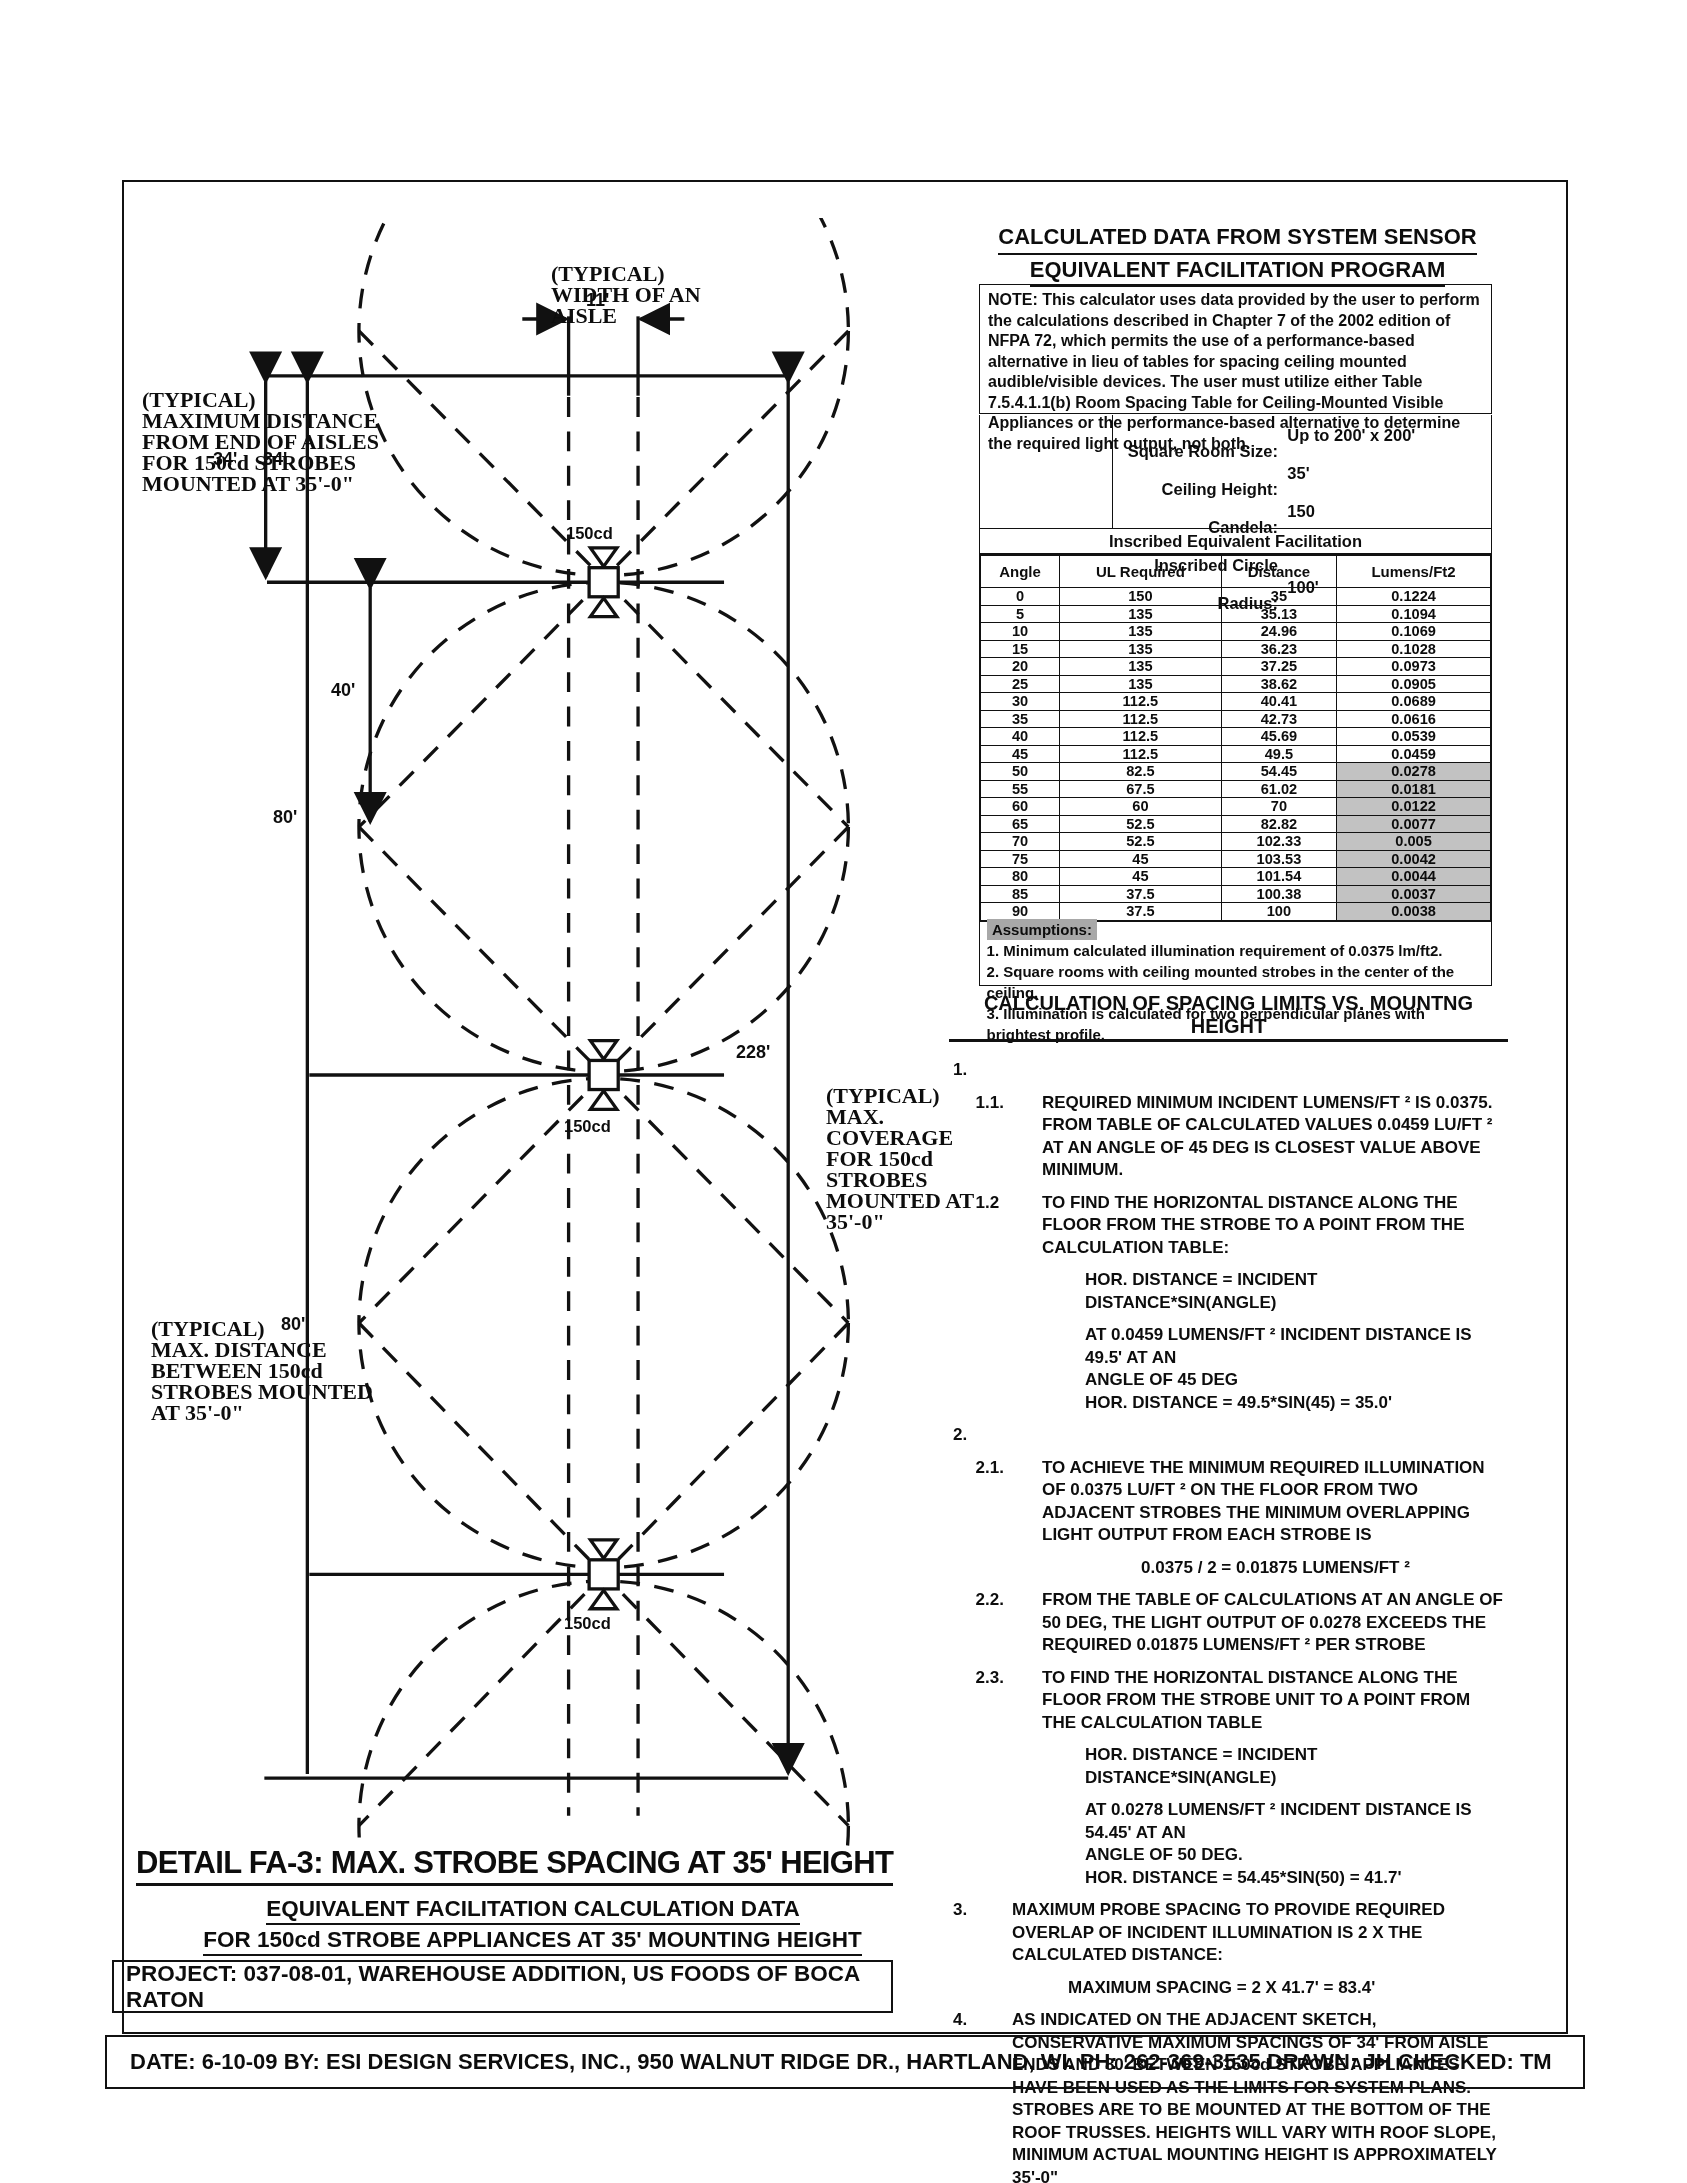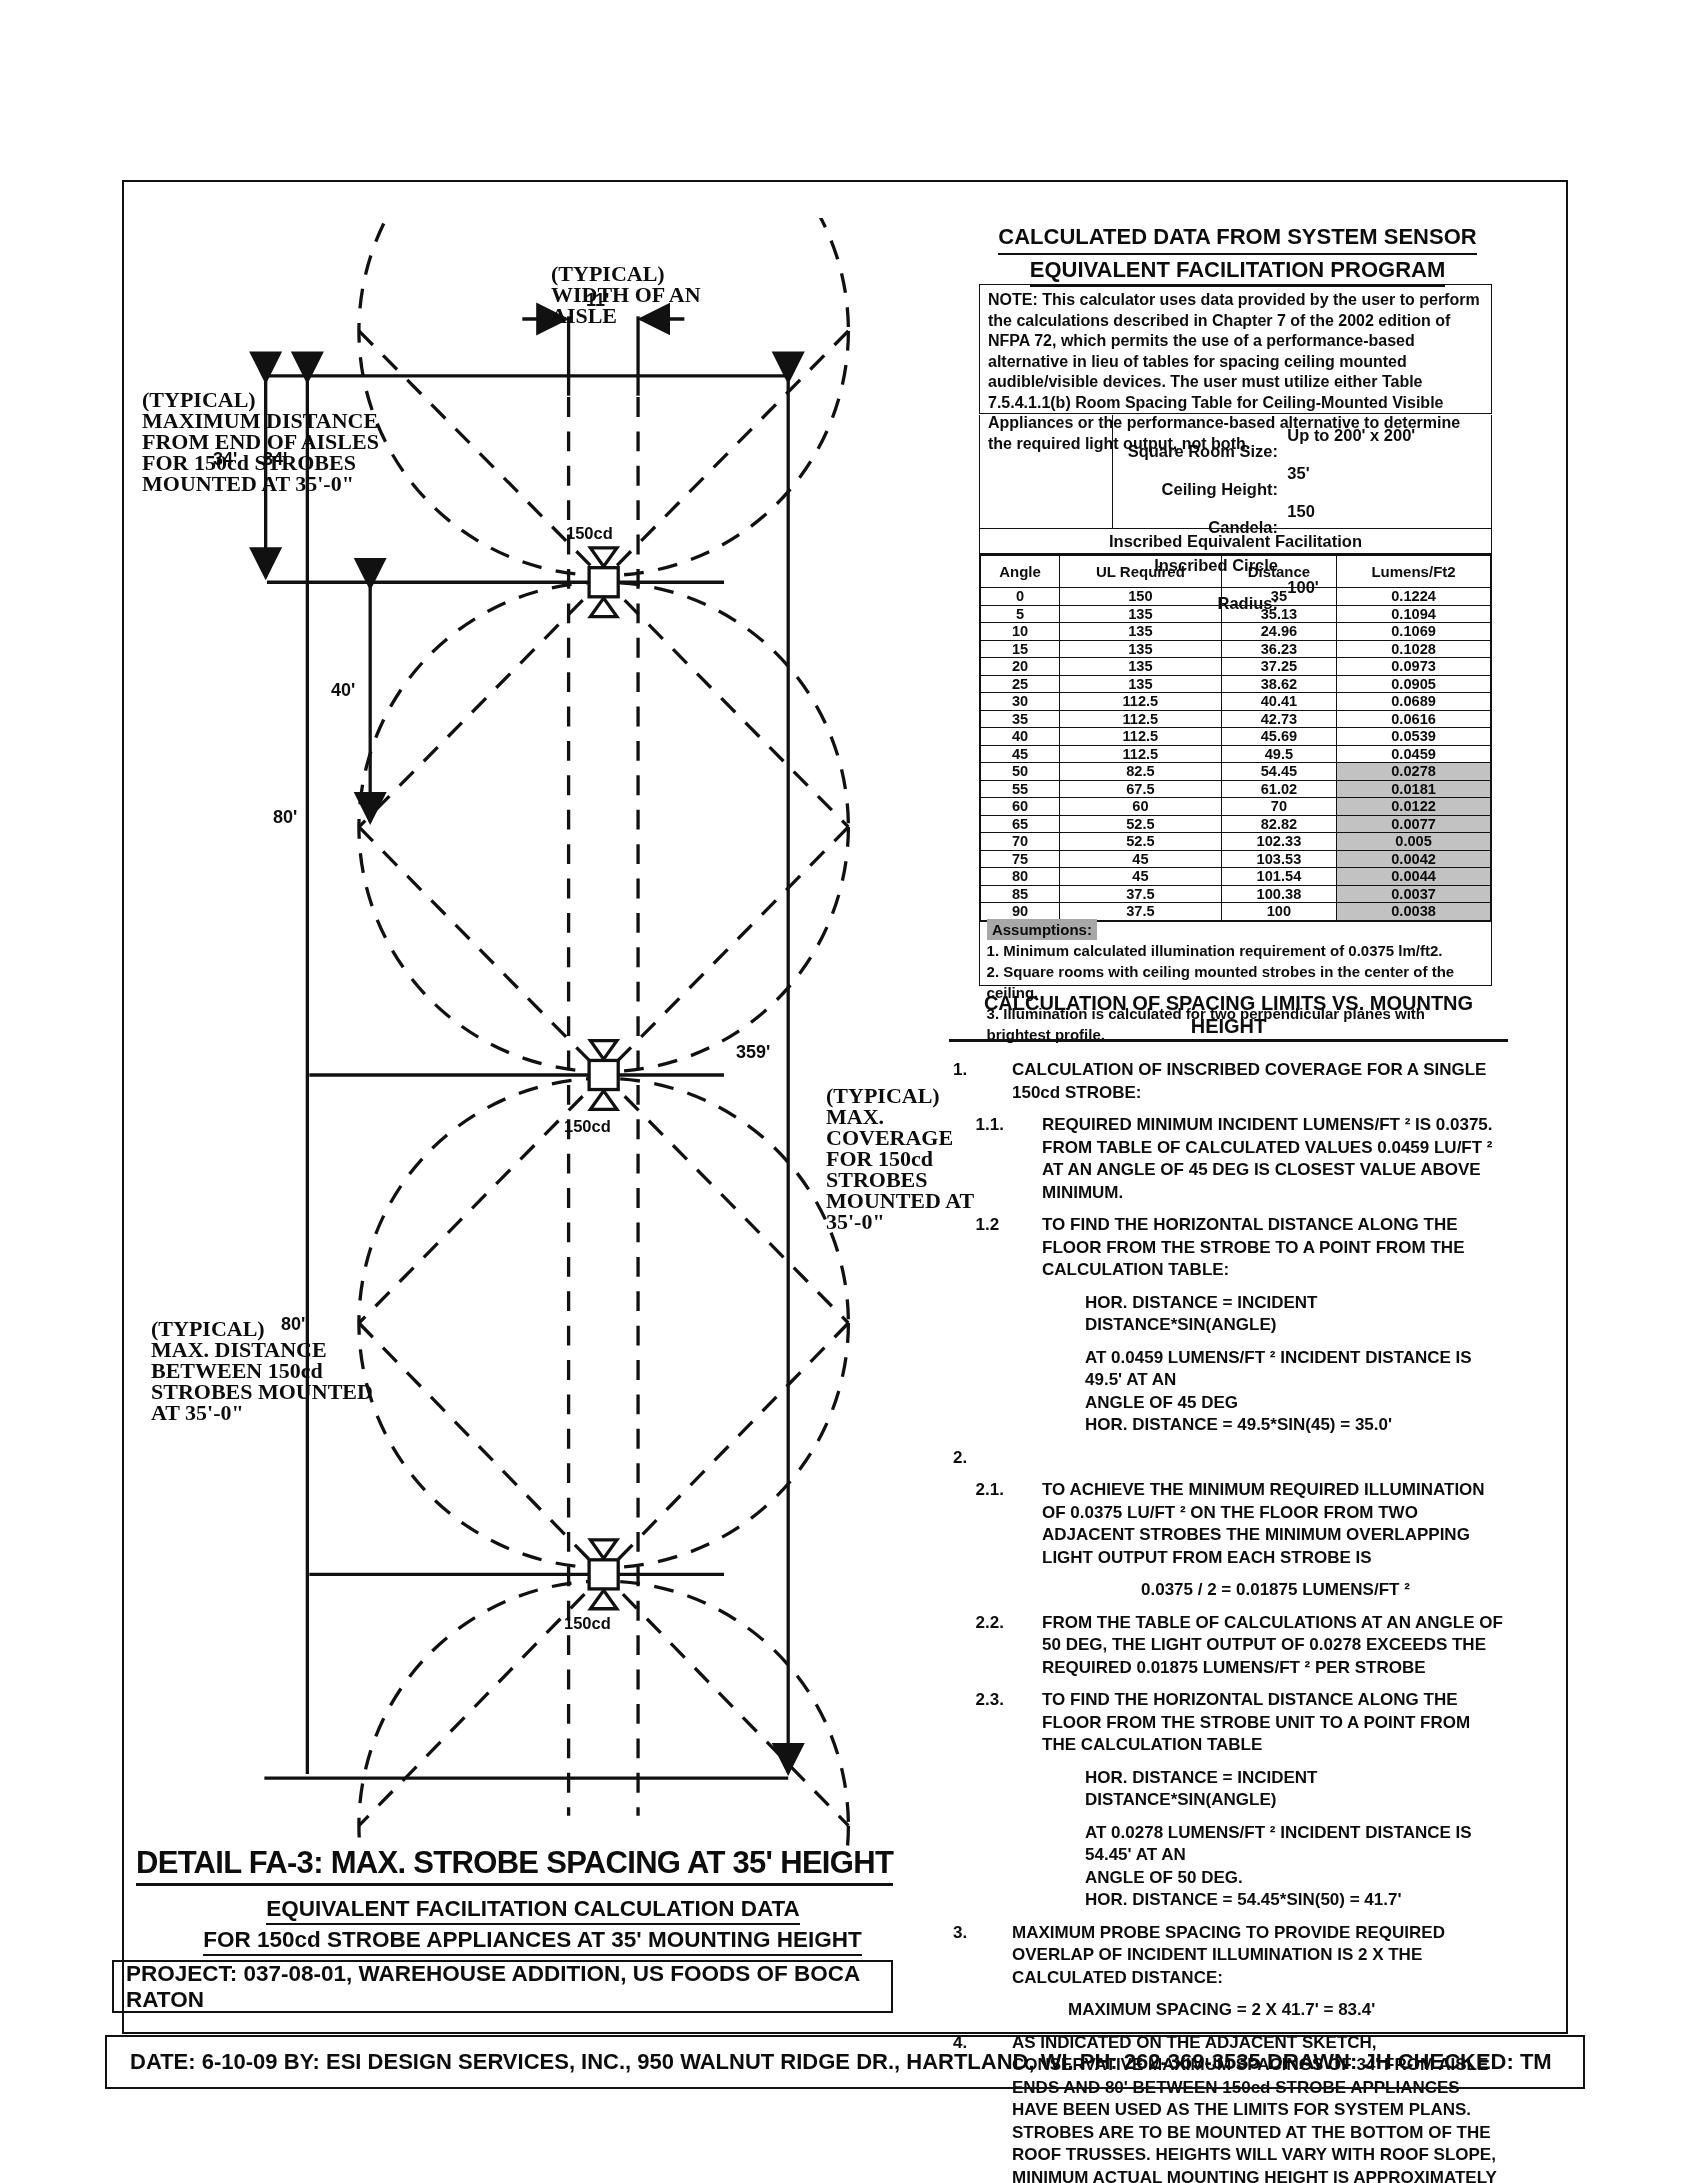--- a/index.html
+++ b/index.html
@@ -120,21 +120,21 @@
   <div class="abs dlabel pre" style="left:142px;top:389px;width:238px;">(TYPICAL)
 MAXIMUM DISTANCE
 FROM END OF AISLES
 FOR 150cd STROBES
 MOUNTED AT 35'-0"</div>
   <div class="abs dim" style="left:213px;top:449px;">34'</div>
   <div class="abs dim" style="left:263px;top:449px;">34'</div>
   <div class="abs dim" style="left:331px;top:680px;">40'</div>
   <div class="abs dim" style="left:273px;top:807px;">80'</div>
   <div class="abs dim" style="left:281px;top:1314px;">80'</div>
-  <div class="abs dim" style="left:736px;top:1042px;">359'</div>
+  <div class="abs dim" style="left:736px;top:1042px;">228'</div>
   <div class="abs dim" style="left:566px;top:524px;font-size:16.5px;">150cd</div>
   <div class="abs dim" style="left:564px;top:1117px;font-size:16.5px;">150cd</div>
   <div class="abs dim" style="left:564px;top:1614px;font-size:16.5px;">150cd</div>
   <div class="abs dlabel pre" style="left:826px;top:1085px;width:152px;">(TYPICAL)
 MAX.
 COVERAGE
 FOR 150cd
 STROBES
 MOUNTED AT
 35'-0"</div>
@@ -315,21 +315,20 @@
     <div>3. Illumination is calculated for two perpendicular planes with brightest profile.</div>
   </div>
 
   <div id="spacing-col" class="abs">
     <div class="heading">
       <span>CALCULATION OF SPACING LIMITS VS. MOUNTNG HEIGHT</span>
     </div>
 
     <div class="item">
       <div class="num">1.</div>
-      <div class="txt">CALCULATION OF INSCRIBED COVERAGE FOR A SINGLE 150cd STROBE:</div>
     </div>
     <div class="item sub">
       <div class="num">1.1.</div>
       <div class="txt">REQUIRED MINIMUM INCIDENT LUMENS/FT ² IS 0.0375. FROM TABLE OF CALCULATED VALUES 0.0459 LU/FT ² AT AN ANGLE OF 45 DEG IS CLOSEST VALUE ABOVE MINIMUM.</div>
     </div>
     <div class="item sub">
       <div class="num">1.2</div>
       <div class="txt">TO FIND THE HORIZONTAL DISTANCE ALONG THE FLOOR FROM THE STROBE TO A POINT FROM THE CALCULATION TABLE:</div>
     </div>
     <div class="formula">HOR. DISTANCE = INCIDENT DISTANCE*SIN(ANGLE)</div>

